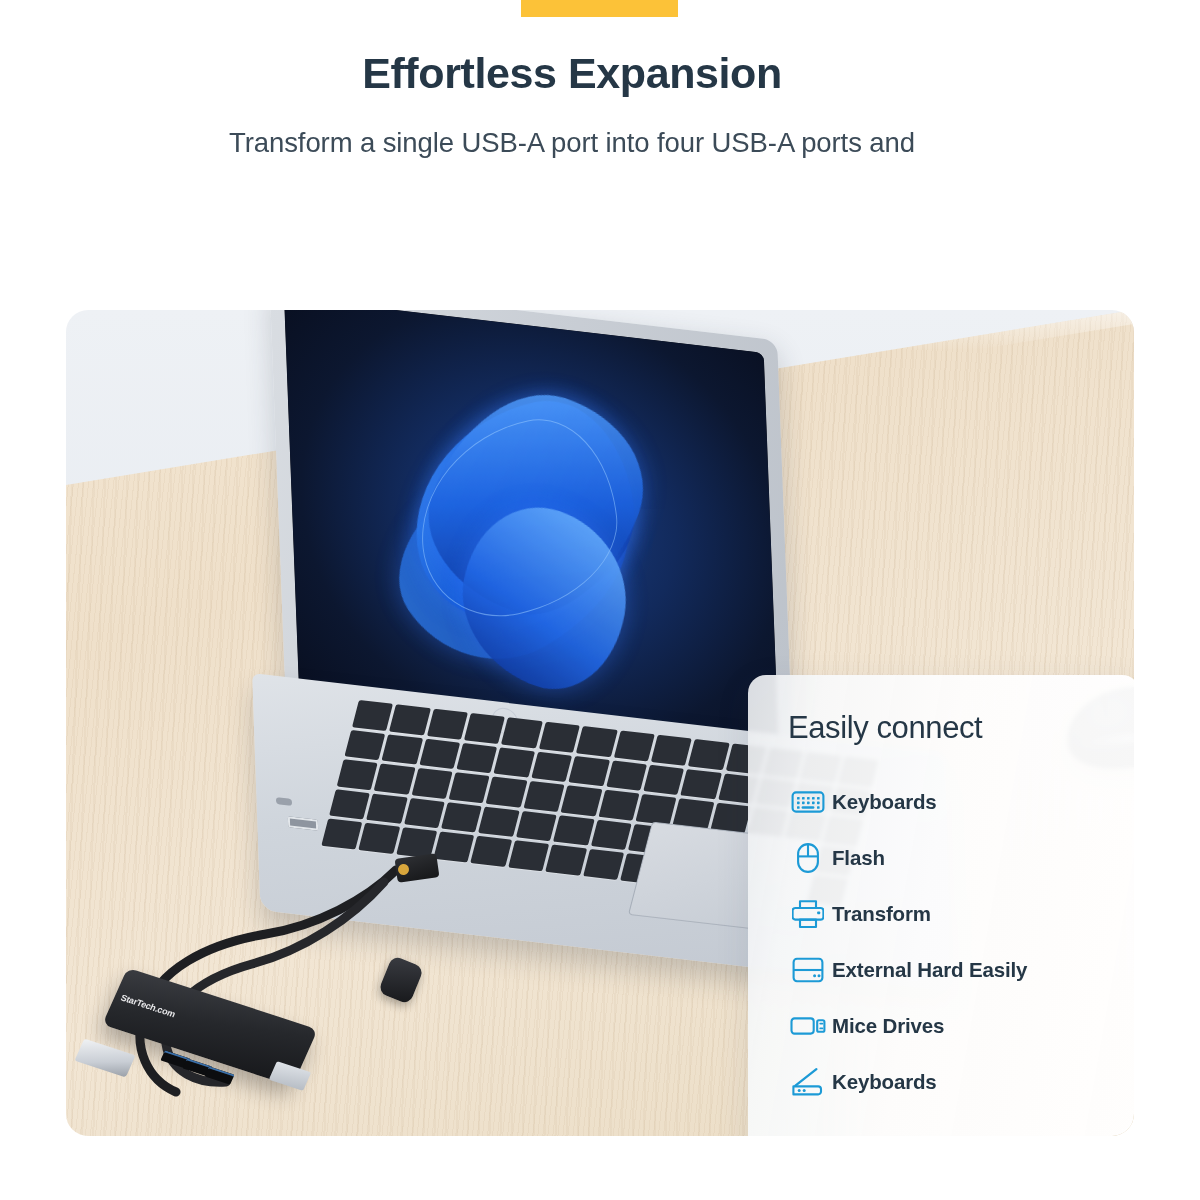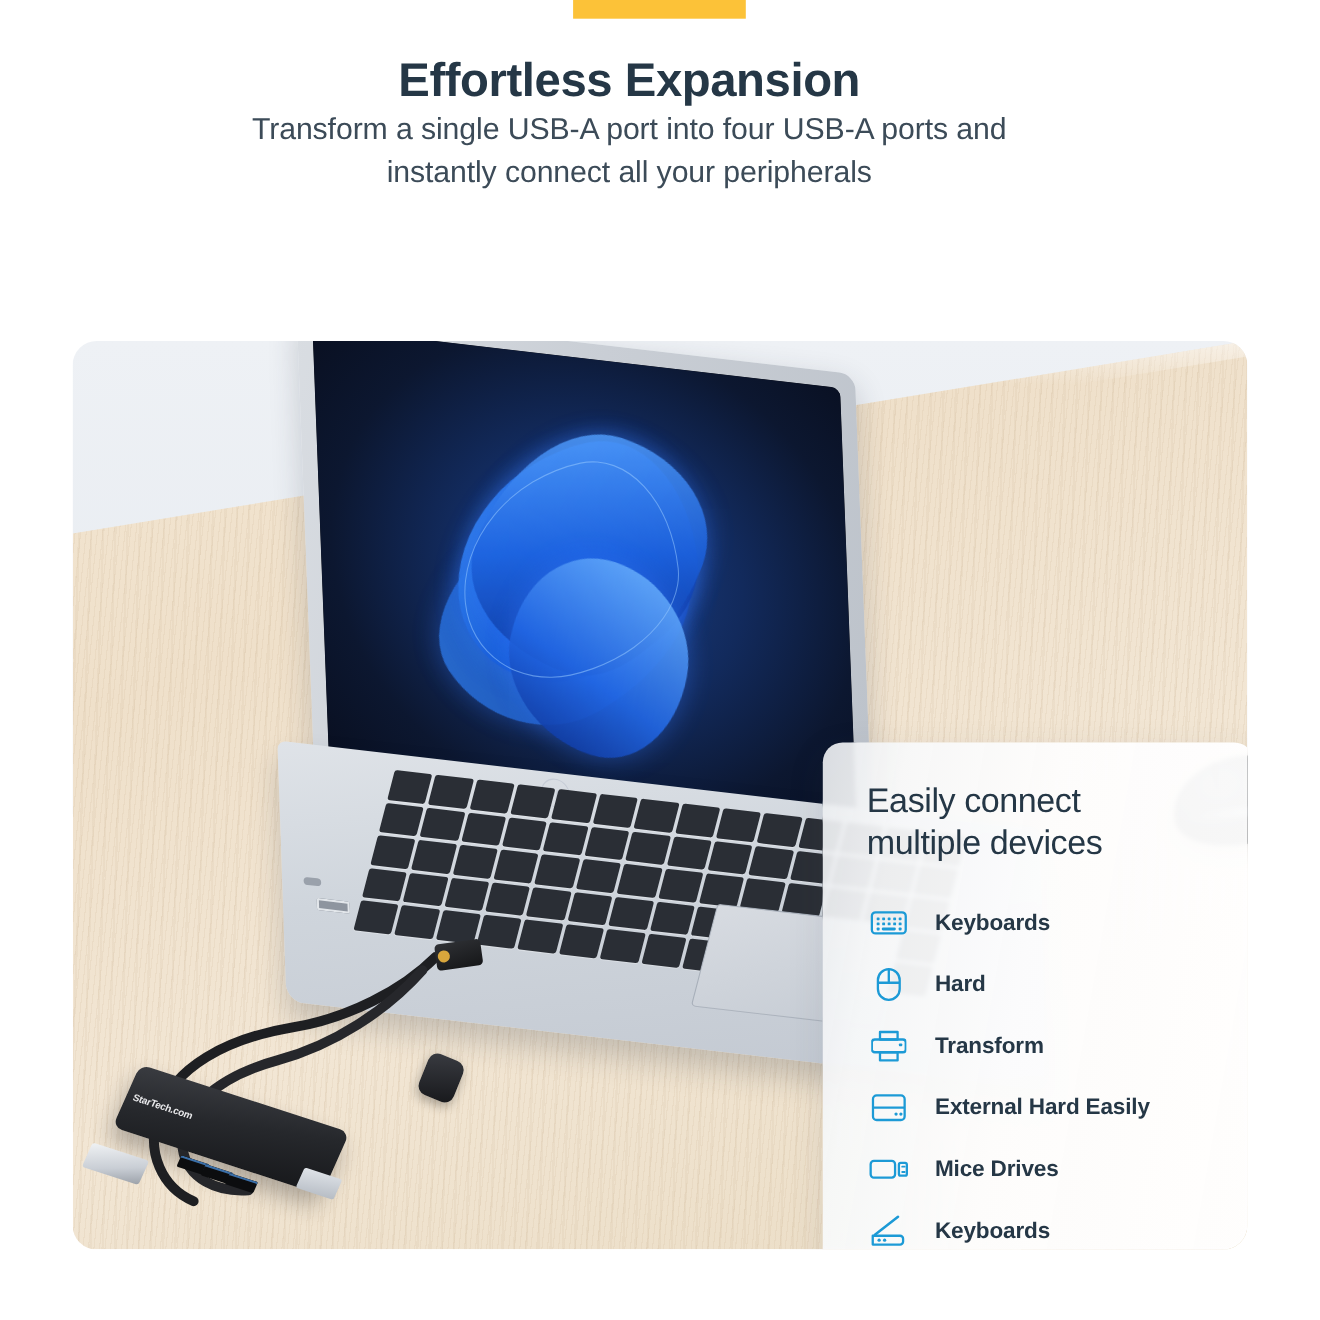--- a/index.html
+++ b/index.html
@@ -17,21 +17,21 @@
     background:#FCC238;
   }
 
   
   .header{ position:absolute; left:0; top:50px; width:1144px; text-align:center; }
   .title{
     font-size:43px; font-weight:700; letter-spacing:-0.4px;
     color:#253746; line-height:1.1;
   }
   .subtitle{
-    font-size:27.5px; font-weight:400; color:#3c4b58;
+    margin-top:26px; font-size:27.5px; font-weight:400; color:#3c4b58;
     line-height:1.42; letter-spacing:-0.1px;
   }
   .subtitle span{ display:block; }
 
   
   .scene{
     position:absolute; left:66px; top:310px; width:1068px; height:826px;
     border-radius:22px; overflow:hidden;
     background:#ffffff;
   }
@@ -225,38 +225,37 @@
     box-shadow:0 10px 34px rgba(60,70,85,.10);
     backdrop-filter:blur(2px);
     padding:34px 26px 22px 42px;
   }
   .card-title{
     font-size:31px; font-weight:400; color:#253746; line-height:1.21;
     letter-spacing:-0.4px; margin-left:-2px;
   }
   .dev-list{ list-style:none; margin-top:27px; }
   .dev-item{
-    display:flex; align-items:center; gap:24px;
+    display:flex; align-items:center; gap:6px;
     height:56px;
   }
   .dev-ico{ width:36px; height:34px; flex:0 0 36px; display:flex; align-items:center; justify-content:center; }
   .dev-label{
     font-size:20.5px; font-weight:700; color:#253746; letter-spacing:-0.15px; white-space:nowrap;
   }
 </style>
 </head>
 <body>
 
 <div class="accent-bar"></div>
 
 <div class="header">
   <h1 class="title">Effortless Expansion</h1>
   <p class="subtitle">
     <span>Transform a single USB-A port into four USB-A ports and</span>
-    <span>instantly connect all your peripherals</span>
   </p>
 </div>
 
 <div class="scene">
 
   <div class="wall"></div>
   <div class="desk"></div>
   <div class="desk-edge"></div>
 
   <div class="mouse"></div>
@@ -384,21 +383,20 @@
   <div class="hub-brand">StarTech.com</div>
   <div class="hub-port hp1"></div>
   <div class="hub-port hp2"></div>
   <div class="hub-port hp3"></div>
   <div class="stick"></div>
   <div class="usb-a-plug"></div>
 
   <div class="feature-card">
     <div class="card-title">
       <div>Easily connect</div>
-      <div>multiple devices</div>
     </div>
 
     <ul class="dev-list">
 
       <li class="dev-item">
         <span class="dev-ico">
           <svg width="34" height="24" viewBox="0 0 34 24" fill="none" xmlns="http://www.w3.org/2000/svg">
             <rect x="1.6" y="2.4" width="30.8" height="19.2" rx="3.4" stroke="#1C9AD6" stroke-width="2.1"></rect>
             <g fill="#1C9AD6">
               <rect x="6" y="7" width="2.6" height="2.6" rx=".6"></rect>
@@ -421,21 +419,21 @@
       </li>
 
       <li class="dev-item">
         <span class="dev-ico">
           <svg width="24" height="32" viewBox="0 0 24 32" fill="none" xmlns="http://www.w3.org/2000/svg">
             <rect x="2.1" y="2.1" width="19.8" height="27.8" rx="9.9" stroke="#1C9AD6" stroke-width="2.1"></rect>
             <path d="M12 2.4 V14.4" stroke="#1C9AD6" stroke-width="2.1"></path>
             <path d="M2.6 14.4 H21.4" stroke="#1C9AD6" stroke-width="2.1"></path>
           </svg>
         </span>
-        <span class="dev-label">Hard</span>
+        <span class="dev-label">Flash</span>
       </li>
 
       <li class="dev-item">
         <span class="dev-ico">
           <svg width="32" height="30" viewBox="0 0 32 30" fill="none" xmlns="http://www.w3.org/2000/svg">
             <path d="M8 2.2 H24 V9 H8 Z" stroke="#1C9AD6" stroke-width="2.1" stroke-linejoin="round"></path>
             <path d="M3.2 9 H28.8 A2.6 2.6 0 0 1 31.4 11.6 V18 A2.6 2.6 0 0 1 28.8 20.6 H3.2 A2.6 2.6 0 0 1 .6 18 V11.6 A2.6 2.6 0 0 1 3.2 9 Z" stroke="#1C9AD6" stroke-width="2.1"></path>
             <rect x="25.2" y="12.6" width="3" height="2.6" rx=".7" fill="#1C9AD6"></rect>
             <path d="M8 20.6 H24 V28 H8 Z" stroke="#1C9AD6" stroke-width="2.1" stroke-linejoin="round"></path>
           </svg>

